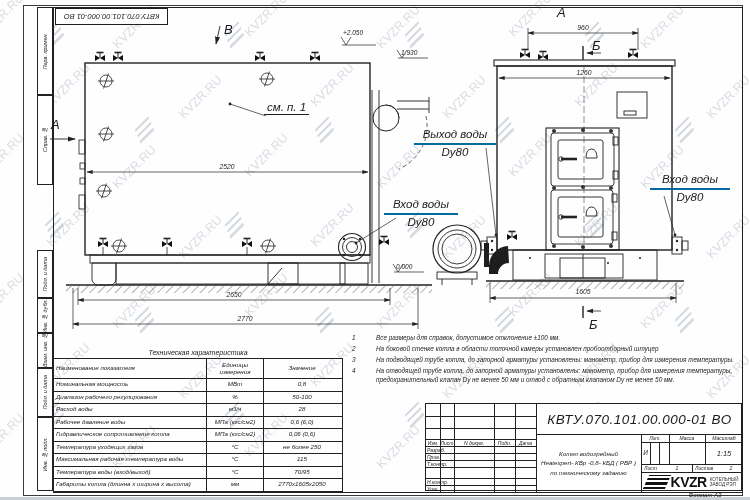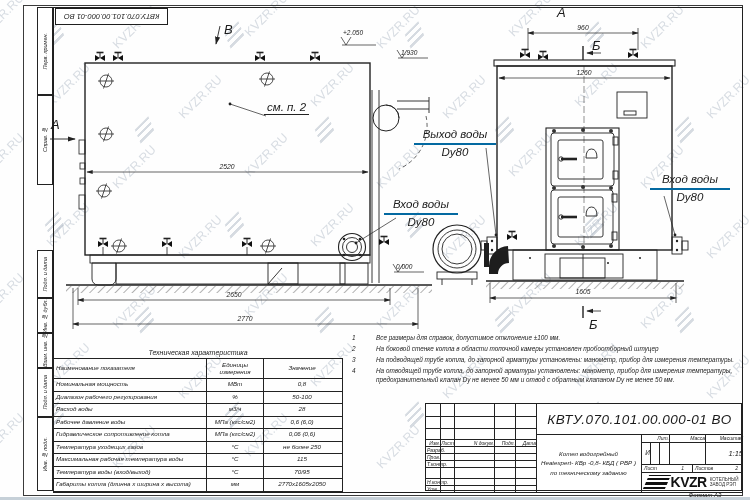--- a/index.html
+++ b/index.html
@@ -46,21 +46,21 @@
   .tt-cell { border-left:1px solid #222; font-size:6.2px; display:flex; align-items:center;
              justify-content:center; text-align:center; padding:1px 2px; min-height:9.5px; line-height:1.1; }
   .tt-cell:first-child { border-left:none; justify-content:flex-start; text-align:left; }
   .tt-head .tt-cell { min-height:17px; }
 
   
   .tb { position:absolute; left:425px; top:403px; width:317px; height:88px; border:1.3px solid #1f1f1f;
         box-sizing:border-box; background:#fff; }
   .vline,.hline { position:absolute; background:#222; }
   .tb .lbl { position:absolute; font-size:5px; }
-  .tb .hdr { position:absolute; font-size:5px; text-align:right; }
+  .tb .hdr { position:absolute; font-size:5px; text-align:center; }
   .docnum { position:absolute; left:110px; top:0; width:207px; height:30px; display:flex; align-items:center;
             justify-content:center; font-size:13.5px; letter-spacing:0.5px; }
   .product { position:absolute; left:110px; top:30px; width:105px; height:58px; display:flex; flex-direction:column;
              align-items:center; justify-content:center; font-size:6.2px; line-height:1.55; text-align:center; }
   .logo-zone { position:absolute; left:215px; top:68px; width:102px; height:20px; display:flex;
                align-items:center; justify-content:center; gap:3px; font-style:normal; }
   .logo-mark { width:22px; height:14px; background:repeating-linear-gradient(0deg,#111 0 2.4px,#fff 2.4px 4.4px);
                transform:skewX(-24deg); }
   .logo-word { font-weight:bold; font-size:14px; letter-spacing:-0.5px; color:#111; }
   .logo-cap { font-size:4.6px; line-height:1.15; color:#333; }
@@ -396,21 +396,21 @@
   <div class="t f65" style="left:401px;top:49px;">1.930</div>
   <div class="t f65" style="left:396px;top:263px;">0.000</div>
 
   <div class="t dim" style="left:197px;top:163px;width:60px;">2520</div>
   <div class="t dim" style="left:204px;top:291px;width:60px;">2650</div>
   <div class="t dim" style="left:215px;top:315px;width:60px;">2770</div>
   <div class="t dim" style="left:553px;top:24px;width:60px;">960</div>
   <div class="t dim" style="left:554px;top:69px;width:60px;">1260</div>
   <div class="t dim" style="left:553px;top:288px;width:60px;">1605</div>
 
-  <div class="t shelf" style="left:264px;top:101px;">см. п. 2</div>
+  <div class="t shelf" style="left:264px;top:101px;">см. п. 1</div>
 
   <div class="callout" style="left:414px;top:127px;width:82px;">
     <span class="u">Выход воды</span>
     <span>Dy80</span>
   </div>
   <div class="callout" style="left:384px;top:197px;width:74px;">
     <span class="u">Вход воды</span>
     <span>Dy80</span>
   </div>
   <div class="callout" style="left:650px;top:172px;width:80px;">

